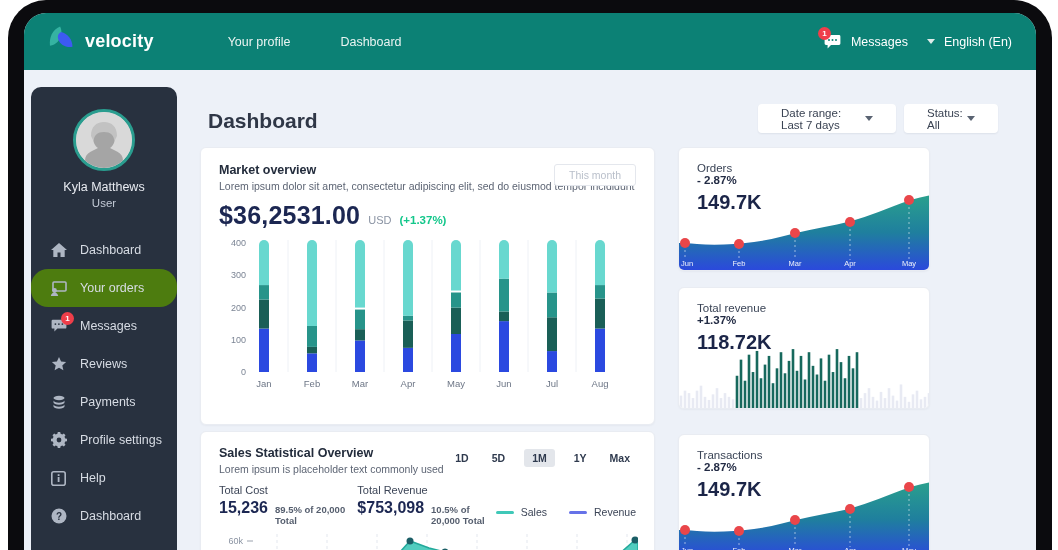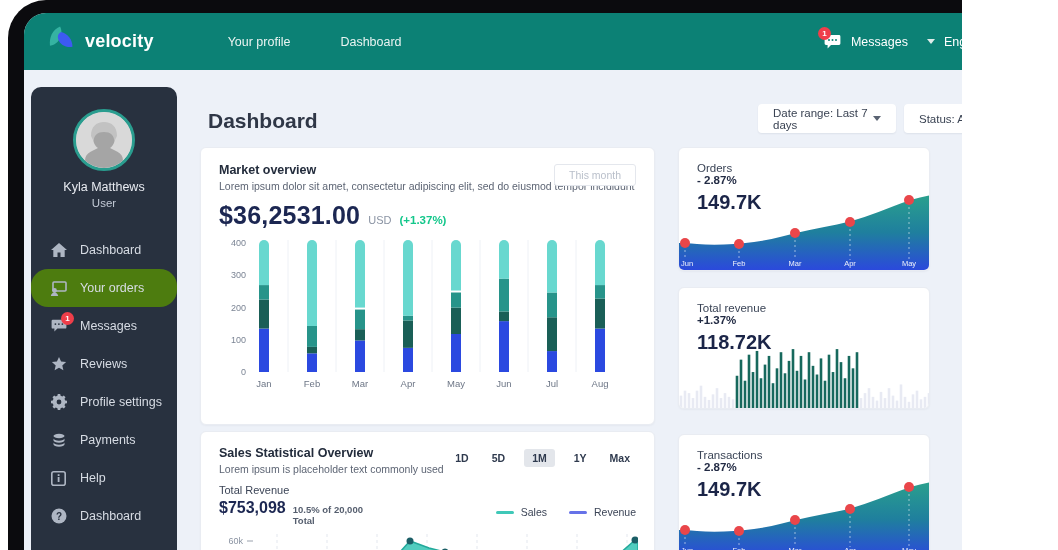--- a/index.html
+++ b/index.html
@@ -1,18 +1,18 @@
 <!DOCTYPE html>
 <html><head>
 <meta charset="utf-8">
 <style>
   * { margin:0; padding:0; box-sizing:border-box; }
   html,body { width:1058px; height:550px; overflow:hidden; background:#fff;
     font-family:"Liberation Sans","DejaVu Sans",sans-serif; }
-  .page { position:relative; width:962px; height:550px; overflow:hidden; background:#fff;text-decoration:underline; }
+  .page { position:relative; width:1058px; height:550px; overflow:hidden; background:#fff;text-decoration:underline; }
   .device { position:absolute; left:8px; top:0; width:1044px; height:580px;
     background:#0b0b0e; border-radius:38px 38px 0 0; }
   .screen { position:absolute; left:16px; top:13px; width:1012px; height:567px;
     background:#edf1f8; border-radius:22px 22px 0 0; overflow:hidden; }
 
   
   .topbar { position:absolute; left:0; top:0; width:100%; height:57px; background:#0c8175;
     display:flex; align-items:center; padding:0 24px; }
   .brand-wrap { display:flex; align-items:center; gap:10px; }
   .brand { color:#fff; font-size:18px; font-weight:bold; letter-spacing:.2px; }
@@ -41,21 +41,21 @@
   .s-icon svg { display:block; }
   .mini-badge { position:absolute; top:-6px; right:-7px; min-width:13px; height:13px; padding:0 3px;
     background:#ef3e4a; border-radius:8px; color:#fff; font-size:8px; font-weight:bold;
     display:flex; align-items:center; justify-content:center; }
   .s-label { color:#d7dce4; font-size:12.5px; }
 
   
   .page-title { position:absolute; left:184px; top:96px; font-size:21px; font-weight:600; color:#2f3747; }
   .filter-btn { position:absolute; top:91px; height:29px; background:#fff; border-radius:4px;
     box-shadow:0 1px 2px rgba(20,30,60,.07); display:flex; align-items:center;
-    padding:0 15px; font-size:11.5px; color:#3a4353; cursor:pointer; }
+    padding:0 23px; font-size:11.5px; color:#3a4353; cursor:pointer; }
   .filter-btn .caret { border-top-color:#5a6372; margin-left:auto; }
   .f-date { left:734px; width:138px; }
   .f-status { left:880px; width:94px; }
 
   
   .card { position:absolute; background:#fff; border:1px solid #e9ecf2; border-radius:6px;
     box-shadow:0 1px 2px rgba(20,30,60,.04); }
   .mk-card { left:176px; top:134px; width:455px; height:278px; padding:15px 18px; }
   .card-title { font-size:12.5px; font-weight:bold; color:#232c3c; }
   .card-sub { font-size:10.5px; color:#5d6574; margin-top:3px; }
@@ -171,35 +171,35 @@
             <div class="side-item">
               <span class="s-icon">
                 <svg width="16" height="15" viewBox="0 0 16 15">
                   <path d="M8 0l2.1 4.6 5 .5-3.8 3.3 1.1 4.9L8 10.7l-4.4 2.6 1.1-4.9L.9 5.1l5-.5z" fill="#aeb6c3"></path>
                 </svg>
               </span>
               <span class="s-label">Reviews</span>
             </div>
             <div class="side-item">
               <span class="s-icon">
-                <svg width="16" height="16" viewBox="0 0 16 16">
-                  <path fill-rule="evenodd" d="M6.8 0h2.4l.4 1.8 1.7.7 1.5-1 1.7 1.7-1 1.5.7 1.7 1.8.4v2.4l-1.8.4-.7 1.7 1 1.5-1.7 1.7-1.5-1-1.7.7-.4 1.8H6.8l-.4-1.8-1.7-.7-1.5 1-1.7-1.7 1-1.5-.7-1.7L0 9.2V6.8l1.8-.4.7-1.7-1-1.5L3.2 1.5l1.5 1 1.7-.7zM10.4 8a2.4 2.4 0 11-4.8 0 2.4 2.4 0 014.8 0z" fill="#aeb6c3"></path>
-                </svg>
-              </span>
-              <span class="s-label">Profile settings</span>
-            </div>
-            <div class="side-item">
-              <span class="s-icon">
                 <svg width="16" height="15" viewBox="0 0 16 15">
                   <ellipse cx="8" cy="3" rx="5.5" ry="2.2" fill="#aeb6c3"></ellipse>
                   <path d="M2.5 5.5c0 1.2 2.5 2.2 5.5 2.2s5.5-1 5.5-2.2v2c0 1.2-2.5 2.2-5.5 2.2s-5.5-1-5.5-2.2z" fill="#aeb6c3"></path>
                   <path d="M2.5 9.5c0 1.2 2.5 2.2 5.5 2.2s5.5-1 5.5-2.2v2c0 1.2-2.5 2.2-5.5 2.2s-5.5-1-5.5-2.2z" fill="#aeb6c3"></path>
                 </svg>
               </span>
               <span class="s-label">Payments</span>
+            </div>
+            <div class="side-item">
+              <span class="s-icon">
+                <svg width="16" height="16" viewBox="0 0 16 16">
+                  <path fill-rule="evenodd" d="M6.8 0h2.4l.4 1.8 1.7.7 1.5-1 1.7 1.7-1 1.5.7 1.7 1.8.4v2.4l-1.8.4-.7 1.7 1 1.5-1.7 1.7-1.5-1-1.7.7-.4 1.8H6.8l-.4-1.8-1.7-.7-1.5 1-1.7-1.7 1-1.5-.7-1.7L0 9.2V6.8l1.8-.4.7-1.7-1-1.5L3.2 1.5l1.5 1 1.7-.7zM10.4 8a2.4 2.4 0 11-4.8 0 2.4 2.4 0 014.8 0z" fill="#aeb6c3"></path>
+                </svg>
+              </span>
+              <span class="s-label">Profile settings</span>
             </div>
             <div class="side-item">
               <span class="s-icon">
                 <svg width="15" height="15" viewBox="0 0 15 15">
                   <rect x=".8" y=".8" width="13.4" height="13.4" rx="2" fill="none" stroke="#aeb6c3" stroke-width="1.6"></rect>
                   <rect x="6.7" y="6" width="1.8" height="5" fill="#aeb6c3"></rect>
                   <rect x="6.7" y="3.2" width="1.8" height="1.8" fill="#aeb6c3"></rect>
                 </svg>
               </span>
               <span class="s-label">Help</span>
@@ -305,20 +305,27 @@
         <div class="card-title">Sales Statistical Overview</div>
         <div class="card-sub">Lorem ipsum is placeholder text commonly used</div>
         <div class="tabs">
             <span class="tab">1D</span>
             <span class="tab">5D</span>
             <span class="tab active">1M</span>
             <span class="tab">1Y</span>
             <span class="tab">Max</span>
           </div>
         <div class="stats-row">
+          <div class="stat-group">
+            <div class="stat-label">Total Cost</div>
+            <div class="stat-val-row">
+              <span class="stat-val">15,236</span>
+              <span class="stat-note">89.5% of 20,000 Total</span>
+            </div>
+          </div>
           <div class="stat-group">
             <div class="stat-label">Total Revenue</div>
             <div class="stat-val-row">
               <span class="stat-val">$753,098</span>
               <span class="stat-note">10.5% of 20,000 Total</span>
             </div>
           </div>
           <div class="legend">
             <span class="legend-item">
               <span class="legend-chip" style="background: rgb(63, 200, 184);"></span>

